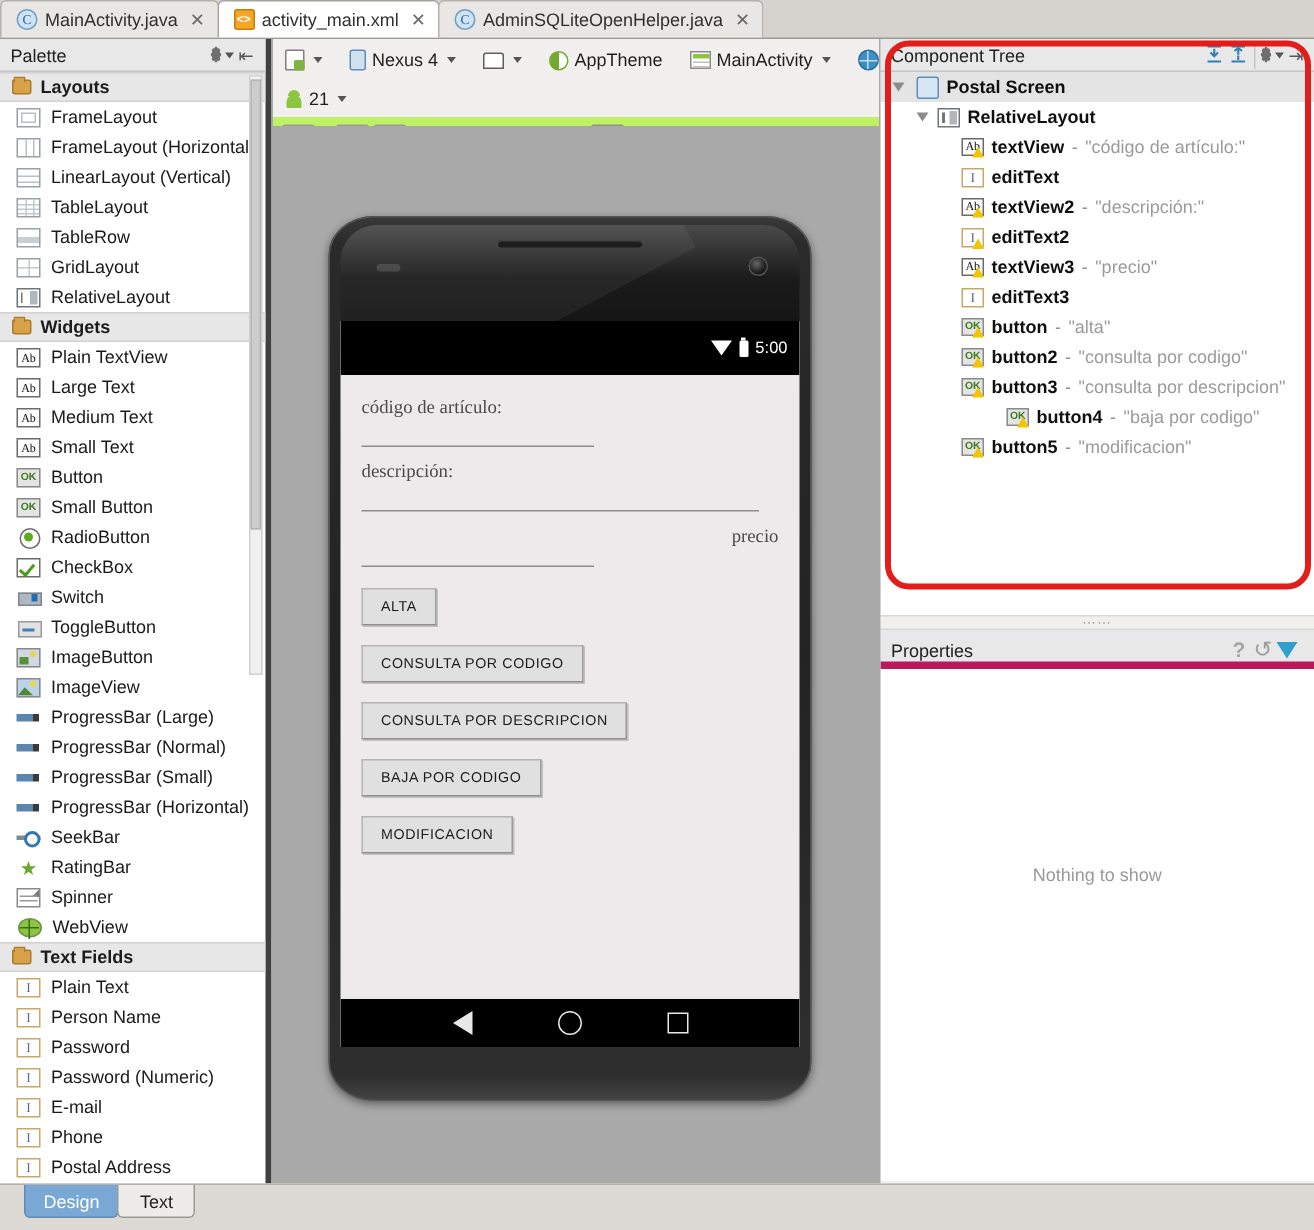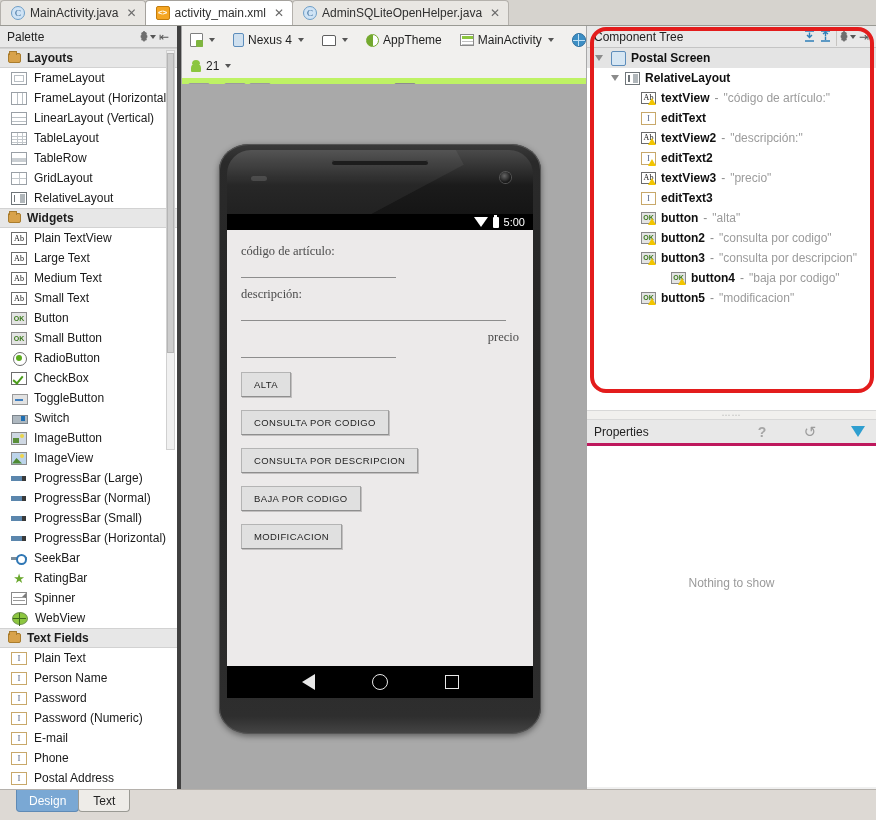--- a/index.html
+++ b/index.html
@@ -255,21 +255,21 @@
   }
   .sensor {
     position:absolute; left:24px; top:26px; width:16px;height:5px;border-radius:3px;
     background:rgba(120,120,120,.35);
   }
   .screen {
     position:absolute; left:8px; top:70px; right:8px; bottom:36px;
     background:#eceaea; overflow:hidden;
   }
   .statusbar {
-    height:16px;background:#000;display:flex;align-items:center;justify-content:flex-end;
+    height:36px;background:#000;display:flex;align-items:center;justify-content:flex-end;
     gap:5px;padding-right:8px;color:#fff;font-size:11px;
   }
   .wifi {
     width:0;height:0;border-left:7px solid transparent;border-right:7px solid transparent;
     border-top:10px solid #fff;
   }
   .batt { width:6px;height:11px;background:#fff;border-radius:1px;position:relative;}
   .batt:after{content:'';position:absolute;left:1.5px;top:-2px;width:3px;height:2px;background:#fff;}
   .app-body { padding: 14px 14px 0 14px; }
   .lbl { font-size:12.5px;color:#4b4b4b;margin-bottom:18px; font-family:Liberation Serif, serif;}
@@ -319,22 +319,22 @@
   .t-rel:after{content:'';position:absolute;right:1px;top:1px;bottom:1px;width:5px;background:#b0b6ba;}
   .t-ab { border:1px solid #6b6b6b;background:#fff;width:14px;height:12px;font-size:8px;line-height:10px;text-align:center;font-family:"Liberation Serif",serif;color:#111;}
   .t-ed { border:1px solid #c8a86a;background:#fff;width:13px;height:13px;color:#5b6b8c;font-size:9px;line-height:11px;text-align:center;font-family:"Liberation Serif",serif;}
   .t-btn { border:1px solid #8a8a8a;background:#e4e4e4;width:14px;height:12px;font-size:7px;line-height:10px;text-align:center;color:#3c7a1e;font-weight:bold;}
 
   .splitter {
     height:10px;background:#f1f0ee;border-top:1px solid #d8d8d8;border-bottom:1px solid #d8d8d8;
     display:flex;align-items:center;justify-content:center;color:#a8a8a8;font-size:9px;letter-spacing:1px;
   }
   .props-head {
-    height:26px;background:#e8e8e8;border-bottom:3px solid #be185d;
-    display:flex;align-items:center;padding:0 10px 0 7px;font-size:12px;color:#222;gap:32px;
+    height:26px;background:#e8e8e8;border-bottom:5px solid #be185d;
+    display:flex;align-items:flex-end;padding:0 10px 0 7px;font-size:12px;color:#222;
   }
   .props-body {
     height:calc(763px - 22px - 362px - 12px - 26px);
     background:#fff; display:flex;align-items:flex-start;justify-content:center;
     padding-top:130px; color:#9a9a9a; font-size:12px;
   }
   .qm { color:#a5a5a5; font-size:14px; font-weight:bold;}
   .undo-ic { color:#9d9d9d; font-size:15px; }
   .filter-ic { width:0;height:0;border-left:7px solid transparent;border-right:7px solid transparent;border-top:11px solid #2f9fd0;}
   .exp-ic { color:#2f7fb8; font-size:13px; }
@@ -444,26 +444,26 @@
         </div>
         <div class="pal-item">
           <span class="pico i-radio"></span>
           <span>RadioButton</span>
         </div>
         <div class="pal-item">
           <span class="pico i-check"></span>
           <span>CheckBox</span>
         </div>
         <div class="pal-item">
+          <span class="pico i-switch"></span>
+          <span>Switch</span>
+        </div>
+        <div class="pal-item">
           <span class="pico i-toggle"></span>
           <span>ToggleButton</span>
-        </div>
-        <div class="pal-item">
-          <span class="pico i-switch"></span>
-          <span>Switch</span>
         </div>
         <div class="pal-item">
           <span class="pico i-imgbtn"></span>
           <span>ImageButton</span>
         </div>
         <div class="pal-item">
           <span class="pico i-imgview"></span>
           <span>ImageView</span>
         </div>
         <div class="pal-item">

